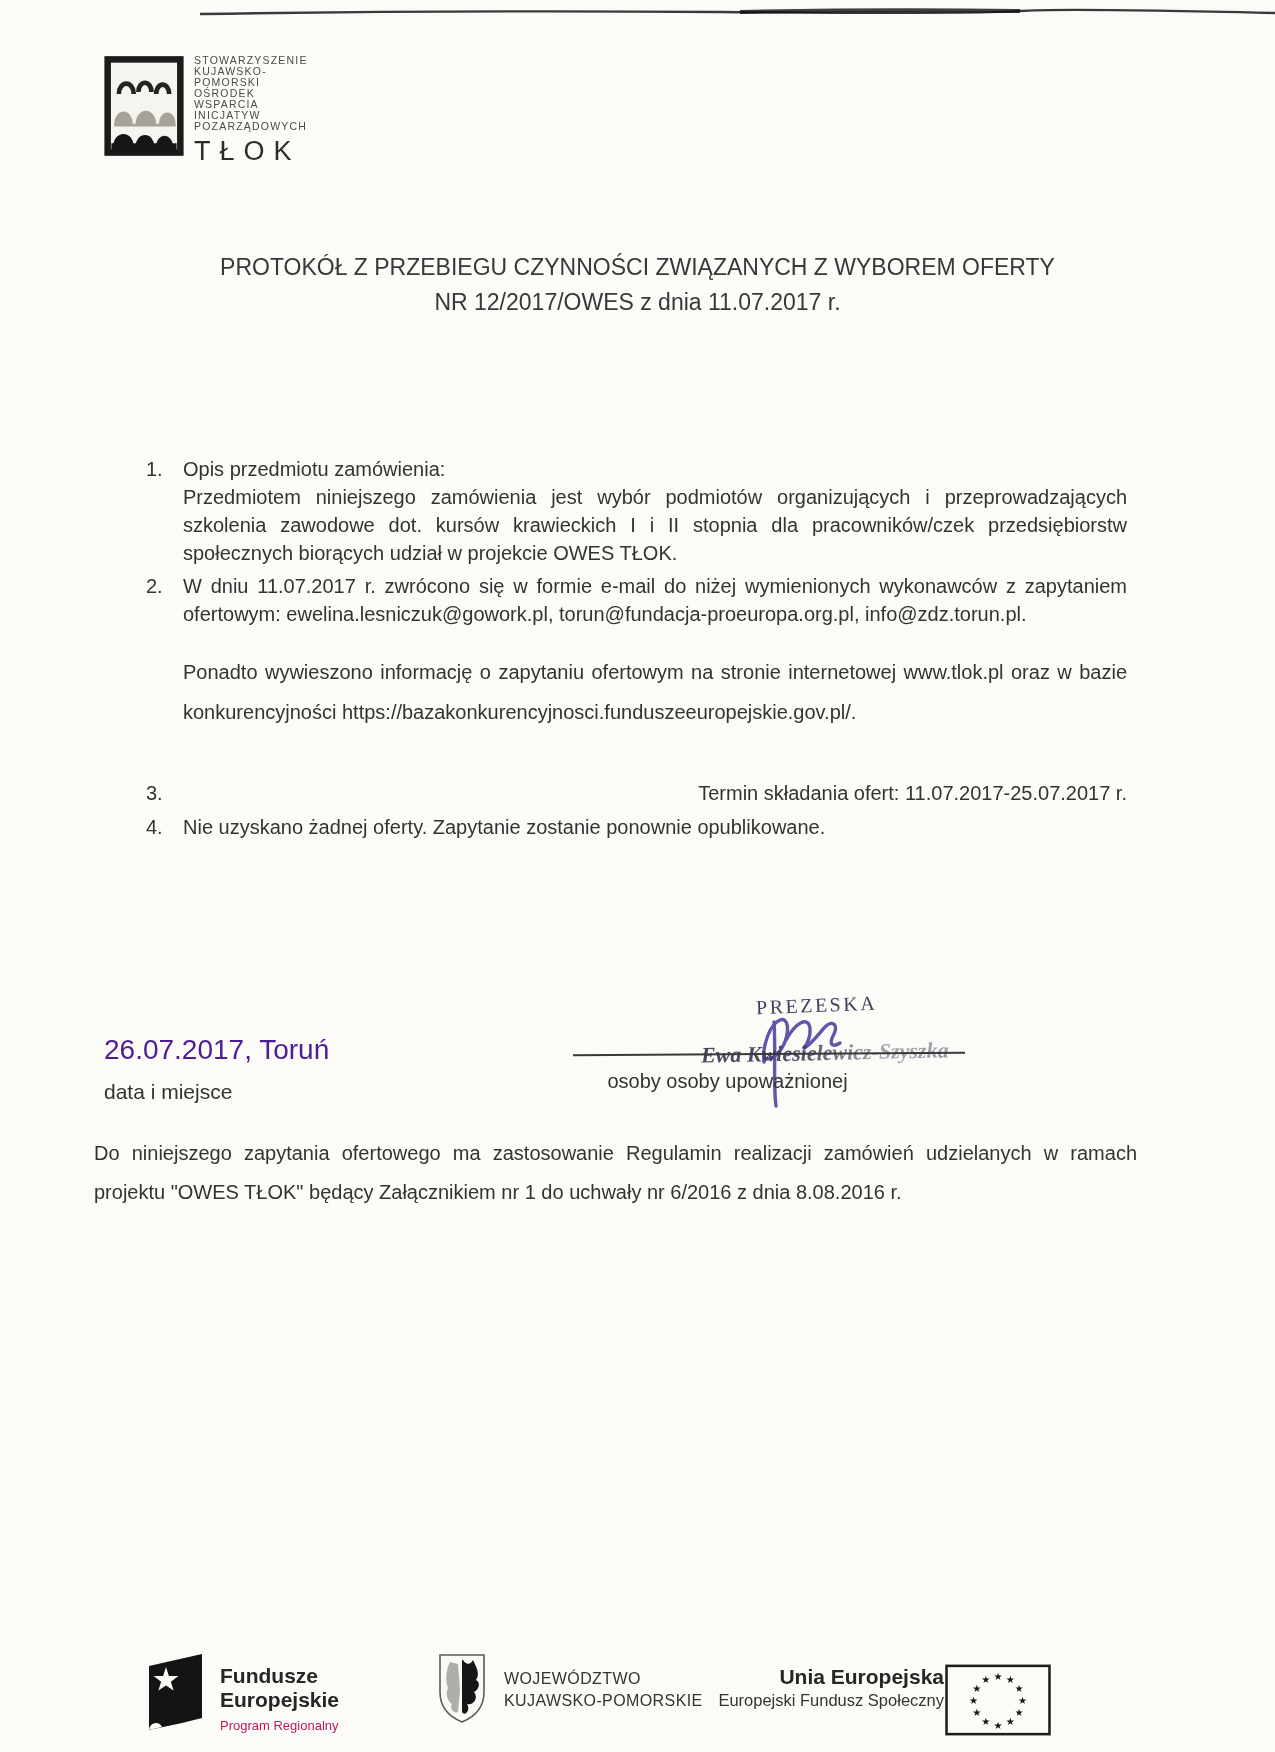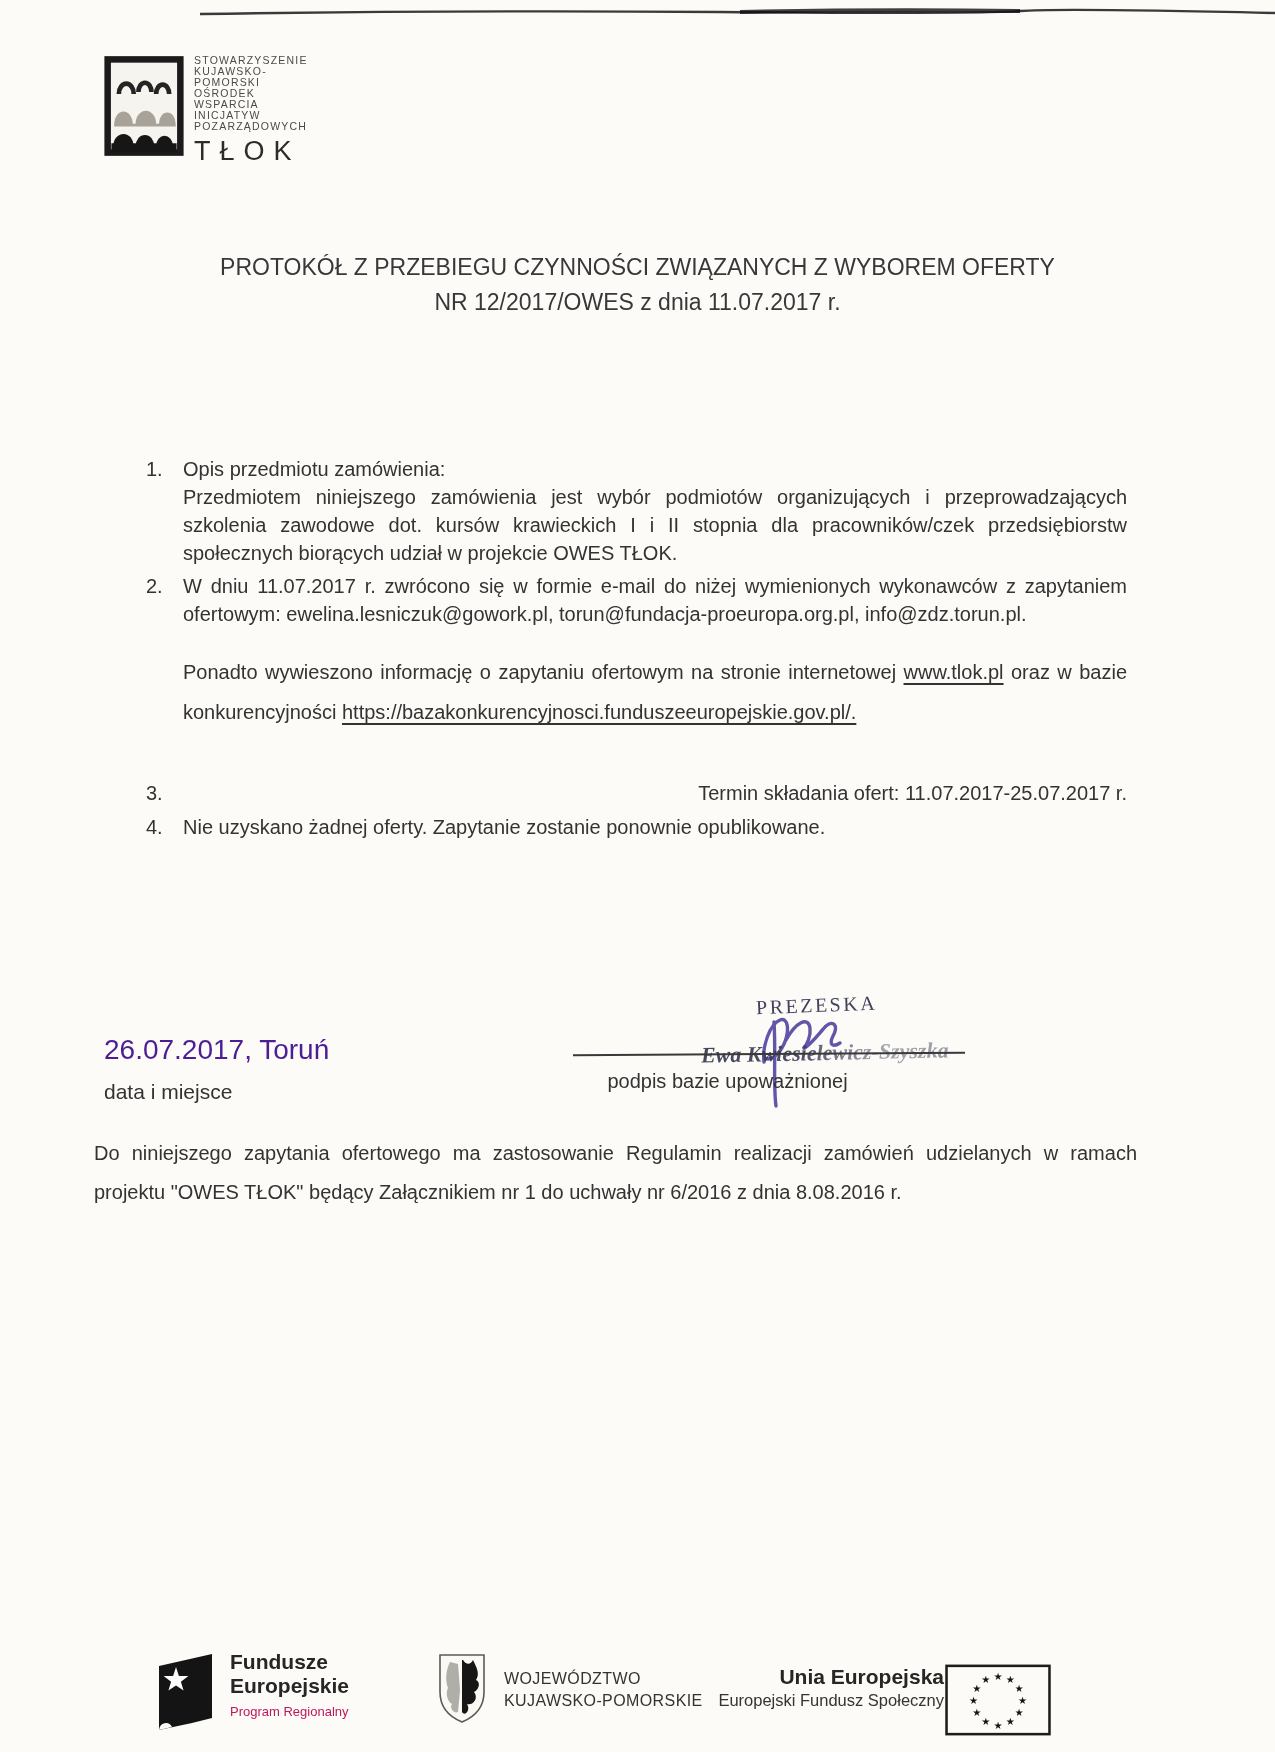--- a/index.html
+++ b/index.html
@@ -24,39 +24,39 @@
   
   .list{position:absolute;left:146px;top:455px;width:981px;font-size:20px;line-height:28px;color:#333;}
   .li{display:flex;}
   .num{width:37px;flex:none;}
   .li-body{flex:1;text-align:justify;}
   .li-head{text-align:left;}
   .item2{margin-top:5px;}
   .note{margin-top:24px;margin-left:37px;width:944px;line-height:40px;text-align:justify;}
   .item3{margin-top:47px;}
   .item4{margin-top:6px;}
-  .u{text-decoration:underline;text-underline-offset:4px;text-decoration-thickness:1.5px;}
+  .u{text-underline-offset:4px;text-decoration-thickness:1.5px;}
   
   .stamp-role{position:absolute;left:756px;top:994px;font-family:"Liberation Serif",serif;
               font-size:20px;letter-spacing:2.5px;color:#42425c;transform:rotate(-2.2deg);}
   .sig-svg{position:absolute;left:700px;top:1000px;}
   .stamp-name{position:absolute;left:701px;top:1040px;font-family:"Liberation Serif",serif;
               font-style:italic;font-weight:700;font-size:22px;color:#3c3c55;transform:rotate(-1.2deg);
               -webkit-mask-image:linear-gradient(90deg,rgba(0,0,0,.95) 0%,rgba(0,0,0,.9) 40%,rgba(0,0,0,.45) 72%,rgba(0,0,0,.5) 100%);
               mask-image:linear-gradient(90deg,rgba(0,0,0,.95) 0%,rgba(0,0,0,.9) 40%,rgba(0,0,0,.45) 72%,rgba(0,0,0,.5) 100%);
               white-space:nowrap;}
   .sig-line{position:absolute;left:573px;top:1053px;width:392px;border-top:2px solid #39393b;transform:rotate(-0.4deg);}
   .sig-caption{position:absolute;left:560px;top:1070px;width:335px;text-align:center;font-size:20px;color:#333;}
   .date-place{position:absolute;left:104px;top:1034px;font-size:28px;color:#4c1d95;}
   .date-caption{position:absolute;left:104px;top:1080px;font-size:21px;color:#333;}
   
   .closing{position:absolute;left:94px;top:1134px;width:1043px;font-size:20px;line-height:39px;
            text-align:justify;color:#333;}
   
-  .f-left{position:absolute;left:154px;top:1650px;display:flex;gap:14px;align-items:flex-start;}
+  .f-left{position:absolute;left:144px;top:1650px;display:flex;gap:14px;align-items:flex-end;}
   .f-left-l1,.f-left-l2{font-size:21px;font-weight:700;line-height:24px;color:#262626;}
   .f-left-l3{font-size:13px;line-height:20px;margin-top:4px;color:#be185d;}
   .f-mid{position:absolute;left:436px;top:1652px;display:flex;gap:16px;align-items:flex-start;}
   .f-mid-text{margin-top:16px;font-size:16px;line-height:22px;letter-spacing:.4px;color:#333;}
   .f-right{position:absolute;left:712px;top:1664px;display:flex;gap:1px;align-items:flex-start;}
   .f-right-text{width:232px;text-align:right;}
   .f-right-l1{font-size:21px;font-weight:700;line-height:26px;color:#262626;}
   .f-right-l2{font-size:16.5px;line-height:20px;color:#343434;}
 </style>
 </head>
@@ -141,21 +141,21 @@
       <g fill="none" stroke="#5a4da6" stroke-width="3.4" stroke-linecap="round" opacity="0.95">
         <path d="M64 62 C62 46 70 24 80 20 C88 17 90 30 84 44 C78 57 68 62 64 57"></path>
         <path d="M86 40 C96 22 108 16 110 28 C111 36 107 45 103 49 C112 44 120 32 126 26 C133 20 139 25 133 36 C129 44 132 48 140 43"></path>
         <path d="M74 22 C76 52 73 84 76 106"></path>
       </g>
     </svg>
   </div>
 
   <div class="stamp-name">Ewa Kwiesielewicz-Szyszka</div>
   <div class="sig-line"></div>
-  <div class="sig-caption">podpis bazie upoważnionej</div>
+  <div class="sig-caption">osoby osoby upoważnionej</div>
 
   <div class="date-place">26.07.2017, Toruń</div>
   <div class="date-caption">data i miejsce</div>
 
   <div class="closing">Do niniejszego zapytania ofertowego ma zastosowanie Regulamin realizacji zamówień udzielanych w ramach projektu "OWES TŁOK" będący Załącznikiem nr 1 do uchwały nr 6/2016 z dnia 8.08.2016 r.</div>
 
   <div class="f-left">
     <span>
       <svg width="62" height="82" viewBox="0 0 62 82">
         <polygon points="5,16 58,4 58,68 38,73 5,80" fill="#141414"></polygon>

